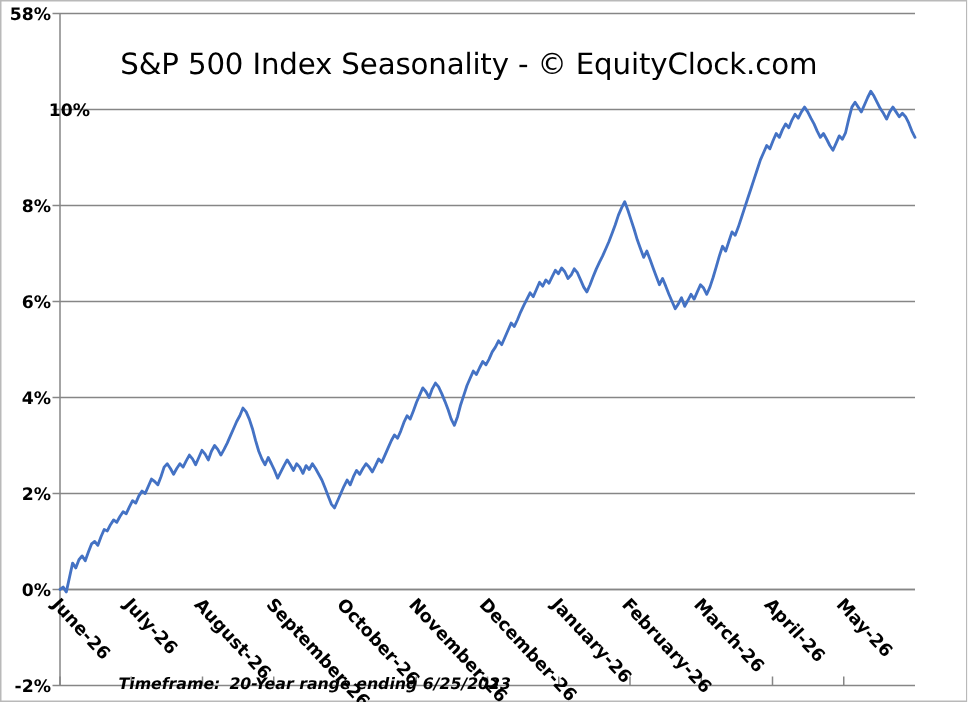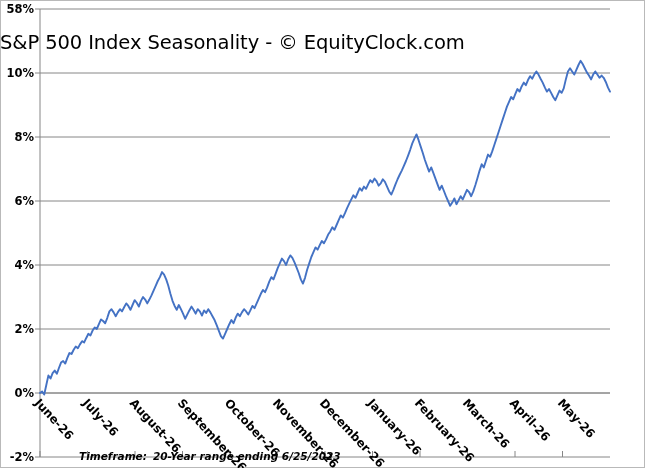--- a/index.html
+++ b/index.html
@@ -26,20 +26,21 @@
     height: 468px;
     box-sizing: border-box;
     border: 1px solid #b9b9b9;
     pointer-events: none;
   }
   .chart-title {
     position: absolute;
     left: 0;
     top: 31px;
     width: 625px;
+    text-align: center;
     font-family: "DejaVu Sans", sans-serif;
     font-size: 19.5px;
     font-weight: 400;
     color: #000000;
     letter-spacing: -0.1px;
     white-space: nowrap;
   }
   svg.plot {
     position: absolute;
     left: 0;
@@ -124,21 +125,21 @@
         <line x1="35" x2="40" y1="265" y2="265" stroke="#868686" stroke-width="1"></line>
         <line x1="35" x2="40" y1="329" y2="329" stroke="#868686" stroke-width="1"></line>
         <line x1="35" x2="40" y1="393" y2="393" stroke="#868686" stroke-width="1"></line>
         <line x1="35" x2="40" y1="457" y2="457" stroke="#868686" stroke-width="1"></line>
       </g>
     <path id="series-path" fill="none" stroke="#4472C4" stroke-width="1.9" stroke-linejoin="round" stroke-linecap="round" d="M40.00 393.00 L42.10 391.40 L44.21 394.60 L46.31 385.00 L48.41 375.40 L50.52 378.60 L52.62 373.16 L54.72 370.60 L56.83 373.80 L58.93 368.04 L61.03 362.60 L63.14 361.00 L65.24 363.56 L67.34 357.80 L69.45 353.00 L71.55 353.96 L73.65 349.80 L75.76 346.60 L77.86 348.20 L79.96 344.36 L82.07 341.16 L84.17 342.44 L86.27 337.96 L88.38 333.80 L90.48 335.40 L92.58 330.60 L94.69 327.40 L96.79 329.00 L98.89 324.20 L101.00 319.40 L103.10 321.00 L105.20 323.24 L107.31 317.80 L109.41 311.40 L111.51 309.16 L113.62 312.36 L115.72 316.20 L117.82 312.36 L119.93 309.16 L122.03 311.40 L124.13 307.24 L126.24 303.40 L128.34 305.96 L130.44 309.80 L132.55 305.00 L134.65 300.20 L136.75 302.76 L138.86 306.60 L140.96 300.84 L143.06 297.00 L145.17 299.56 L147.27 303.40 L149.37 299.56 L151.48 295.40 L153.58 290.60 L155.68 285.80 L157.79 281.00 L159.89 277.16 L161.99 272.04 L164.10 274.60 L166.20 279.40 L168.30 285.80 L170.41 293.80 L172.51 300.84 L174.61 305.96 L176.72 309.80 L178.82 305.00 L180.92 309.16 L183.03 313.64 L185.13 318.76 L187.23 314.60 L189.34 310.44 L191.44 306.60 L193.54 309.80 L195.65 313.64 L197.75 309.16 L199.85 311.40 L201.96 315.56 L204.06 310.44 L206.16 313.00 L208.27 309.16 L210.37 312.36 L212.47 316.20 L214.58 320.04 L216.68 325.16 L218.78 330.60 L220.89 336.04 L222.99 338.60 L225.09 333.80 L227.20 329.00 L229.30 324.20 L231.40 320.04 L233.51 323.24 L235.61 317.80 L237.71 313.64 L239.82 316.20 L241.92 312.36 L244.02 309.16 L246.13 311.40 L248.23 314.60 L250.33 310.44 L252.44 305.96 L254.54 308.20 L256.64 303.40 L258.75 298.60 L260.85 293.80 L262.95 289.96 L265.06 292.20 L267.16 287.40 L269.26 281.64 L271.37 277.16 L273.47 279.40 L275.57 273.96 L277.68 268.20 L279.78 263.40 L281.88 258.60 L283.99 261.16 L286.09 265.00 L288.19 259.24 L290.30 255.40 L292.40 257.96 L294.50 262.44 L296.61 267.56 L298.71 273.00 L300.81 279.40 L302.92 283.56 L305.02 277.80 L307.12 269.80 L309.23 263.40 L311.33 257.00 L313.43 252.20 L315.54 247.40 L317.64 249.64 L319.74 245.16 L321.85 241.00 L323.95 243.24 L326.05 239.40 L328.15 234.60 L330.26 231.40 L332.36 227.24 L334.46 229.80 L336.57 225.00 L338.67 220.20 L340.77 215.40 L342.88 217.64 L344.98 213.16 L347.08 208.04 L349.19 203.56 L351.29 199.40 L353.39 195.24 L355.50 197.80 L357.60 193.00 L359.70 188.20 L361.81 190.76 L363.91 186.60 L366.01 188.84 L368.12 184.36 L370.22 180.20 L372.32 182.44 L374.43 178.60 L376.53 181.16 L378.63 185.64 L380.74 183.40 L382.84 179.24 L384.94 181.80 L387.05 186.60 L389.15 191.40 L391.25 194.60 L393.36 189.80 L395.46 184.36 L397.56 179.24 L399.67 174.76 L401.77 170.60 L403.87 165.80 L405.98 161.00 L408.08 155.56 L410.18 149.80 L412.29 143.40 L414.39 138.60 L416.49 134.44 L418.60 140.20 L420.70 146.60 L422.80 153.00 L424.91 160.04 L427.01 165.80 L429.11 171.56 L431.22 167.40 L433.32 172.84 L435.42 178.60 L437.53 184.36 L439.63 189.80 L441.73 185.64 L443.84 190.76 L445.94 196.20 L448.04 201.00 L450.15 205.80 L452.25 202.60 L454.35 198.44 L456.46 204.20 L458.56 200.36 L460.66 196.20 L462.77 199.40 L464.87 194.60 L466.97 189.80 L469.08 192.04 L471.18 196.20 L473.28 191.40 L475.39 185.00 L477.49 177.96 L479.59 170.60 L481.70 164.20 L483.80 167.40 L485.90 161.00 L488.01 154.60 L490.11 156.84 L492.21 151.40 L494.32 145.00 L496.42 138.60 L498.52 132.20 L500.63 125.80 L502.73 119.40 L504.83 113.00 L506.94 106.60 L509.04 101.80 L511.14 97.00 L513.25 99.24 L515.35 93.80 L517.45 89.00 L519.56 91.56 L521.66 86.44 L523.76 82.60 L525.87 85.16 L527.97 80.04 L530.07 76.20 L532.18 78.76 L534.28 74.60 L536.38 71.40 L538.49 74.60 L540.59 78.76 L542.69 82.60 L544.80 87.40 L546.90 91.56 L549.00 89.00 L551.11 92.84 L553.21 97.00 L555.31 100.20 L557.42 95.40 L559.52 90.60 L561.62 92.84 L563.73 88.36 L565.83 79.40 L567.93 71.40 L570.04 68.20 L572.14 71.40 L574.24 74.60 L576.35 69.80 L578.45 65.00 L580.55 60.84 L582.66 64.04 L584.76 68.20 L586.86 72.36 L588.97 75.56 L591.07 79.40 L593.17 74.60 L595.28 71.40 L597.38 74.60 L599.48 77.80 L601.59 75.56 L603.69 77.80 L605.79 81.96 L607.90 87.40 L610.00 91.56"></path>
   </svg>
 
   <div id="ylabels">
       <div class="ytick-label" style="top: 2px;">58%</div>
-      <div class="ytick-label" style="top: 66px;">10%</div>
+      <div class="ytick-label" style="top: 66px; margin-left: 26px;">10%</div>
       <div class="ytick-label" style="top: 130px;">8%</div>
       <div class="ytick-label" style="top: 194px;">6%</div>
       <div class="ytick-label" style="top: 258px;">4%</div>
       <div class="ytick-label" style="top: 322px;">2%</div>
       <div class="ytick-label" style="top: 386px;">0%</div>
       <div class="ytick-label" style="top: 450px;">-2%</div>
     </div>
   <div id="xlabels">
       <div class="xtick-label" style="left: 42px; top: 396px;">June-26</div>
       <div class="xtick-label" style="left: 89.5px; top: 396px;">July-26</div>

